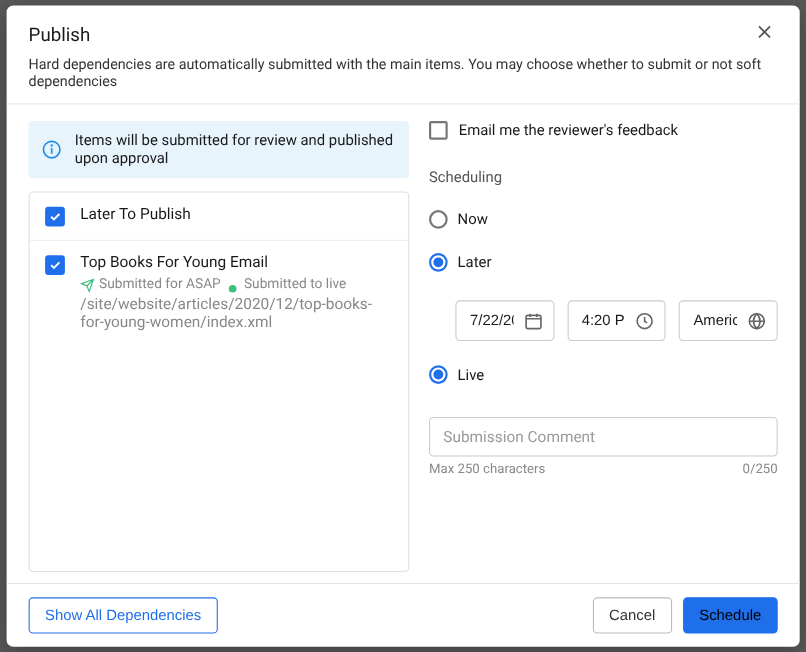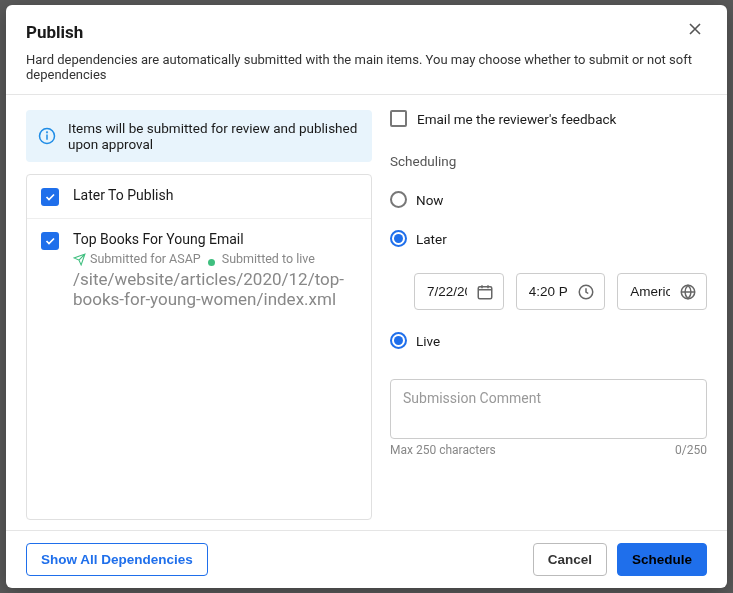--- a/index.html
+++ b/index.html
@@ -1,53 +1,53 @@
 <!DOCTYPE html>
 <html><head>
 <meta charset="utf-8">
 <style>
 *{box-sizing:border-box;margin:0;padding:0}
 body{font-family:-apple-system,BlinkMacSystemFont,"Segoe UI",Roboto,sans-serif;background:#5a5a5a;width:733px;height:593px;overflow:hidden;position:relative}
 .dialog{position:absolute;top:5px;left:6px;right:6px;bottom:5px;background:#fff;border-radius:6px;display:flex;flex-direction:column;box-shadow:0 4px 20px rgba(0,0,0,0.3)}
 .header{padding:14px 20px 12px 20px;border-bottom:1px solid #e5e5e5}
 .title-row{display:flex;justify-content:space-between;align-items:center}
-.title{font-size:17px;font-weight:700;color:#1a1a1a}
+.title{font-size:17px;font-weight:400;color:#1a1a1a}
 .close-btn{background:none;border:none;cursor:pointer;color:#555;font-size:18px;padding:2px 4px}
 .subtitle{font-size:13px;color:#333;margin-top:8px}
 .body{flex:1;display:flex;overflow:hidden;padding:15px 20px 10px 20px;gap:18px}
 .left-col{width:346px;display:flex;flex-direction:column}
 .info-banner{background:#e8f4fc;border-radius:4px;padding:10px 12px;display:flex;align-items:center;gap:12px;font-size:13.5px;color:#1a1a1a}
 .info-icon{color:#1f8ce6;flex-shrink:0}
 .items-box{border:1px solid #e0e0e0;border-radius:4px;margin-top:12px;flex:1;overflow:auto}
 .item-row{padding:12px 14px;display:flex;gap:14px;border-bottom:1px solid #eee}
 .item-row:last-child{border-bottom:none}
 .checkbox{width:18px;height:18px;border-radius:3px;background:#1f6feb;display:flex;align-items:center;justify-content:center;flex-shrink:0;margin-top:1px}
 .checkbox svg{color:#fff}
 .item-content{flex:1}
 .item-title{font-size:14px;color:#1a1a1a}
 .item-meta{font-size:12.5px;color:#888;margin-top:4px;display:flex;align-items:flex-end;flex-wrap:wrap;gap:4px}
 .plane{color:#3fbf7f}
 .dot{width:7px;height:7px;border-radius:50%;background:#3fbf7f;display:inline-block;margin:0 3px}
-.item-path{font-size:17px;color:#888;margin-top:3px}
+.item-path{font-size:14px;color:#888;margin-top:3px}
 .right-col{flex:1;display:flex;flex-direction:column;gap:20px}
 .email-row{display:flex;align-items:center;gap:10px;font-size:13.5px;color:#1a1a1a}
 .unchecked{width:17px;height:17px;border:2px solid #777;border-radius:2px}
 .section-label{font-size:13.5px;color:#555;margin-top:6px}
 .radio-row{display:flex;align-items:center;gap:9px;font-size:13.5px;color:#1a1a1a;margin-top:2px}
 .radio{width:17px;height:17px;border:2px solid #777;border-radius:50%;display:flex;align-items:center;justify-content:center}
 .radio.checked{border-color:#1f6feb}
 .radio.checked::after{content:"";width:9px;height:9px;border-radius:50%;background:#1f6feb}
 .indent{margin-left:24px;display:flex;flex-direction:row;gap:12px;margin-top:6px}
 .field{position:relative}
 .field input,.field .input{width:100%;border:1px solid #ccc;border-radius:4px;padding:10px 36px 10px 12px;font-size:13.5px;color:#1a1a1a;background:#fff}
 .field-icon{position:absolute;right:10px;top:50%;transform:translateY(-50%);color:#666}
-.comment-box{border:1px solid #ccc;border-radius:4px;padding:10px 12px;font-size:14px;color:#999;height:60px}
+.comment-box{border:1px solid #ccc;border-radius:4px;padding:10px 12px;font-size:14px;color:#999;height:36px}
 .hint-row{display:flex;justify-content:space-between;font-size:12px;color:#888;margin-top:4px}
 .footer{border-top:1px solid #e5e5e5;padding:12px 20px;display:flex;justify-content:space-between;align-items:center}
-.btn{border-radius:4px;font-size:13.5px;padding:8px 14px;cursor:pointer;font-weight:700}
+.btn{border-radius:4px;font-size:13.5px;padding:8px 14px;cursor:pointer;font-weight:400}
 .btn-outline-blue{background:#fff;border:1px solid #1f6feb;color:#1f6feb}
 .btn-outline-gray{background:#fff;border:1px solid #bbb;color:#333}
 .btn-primary{background:#1f6feb;border:1px solid #1f6feb;color:#000000}
 .footer-right{display:flex;gap:10px}
 </style>
 </head>
 <body>
 
 <div class="dialog">
   <div class="header">

